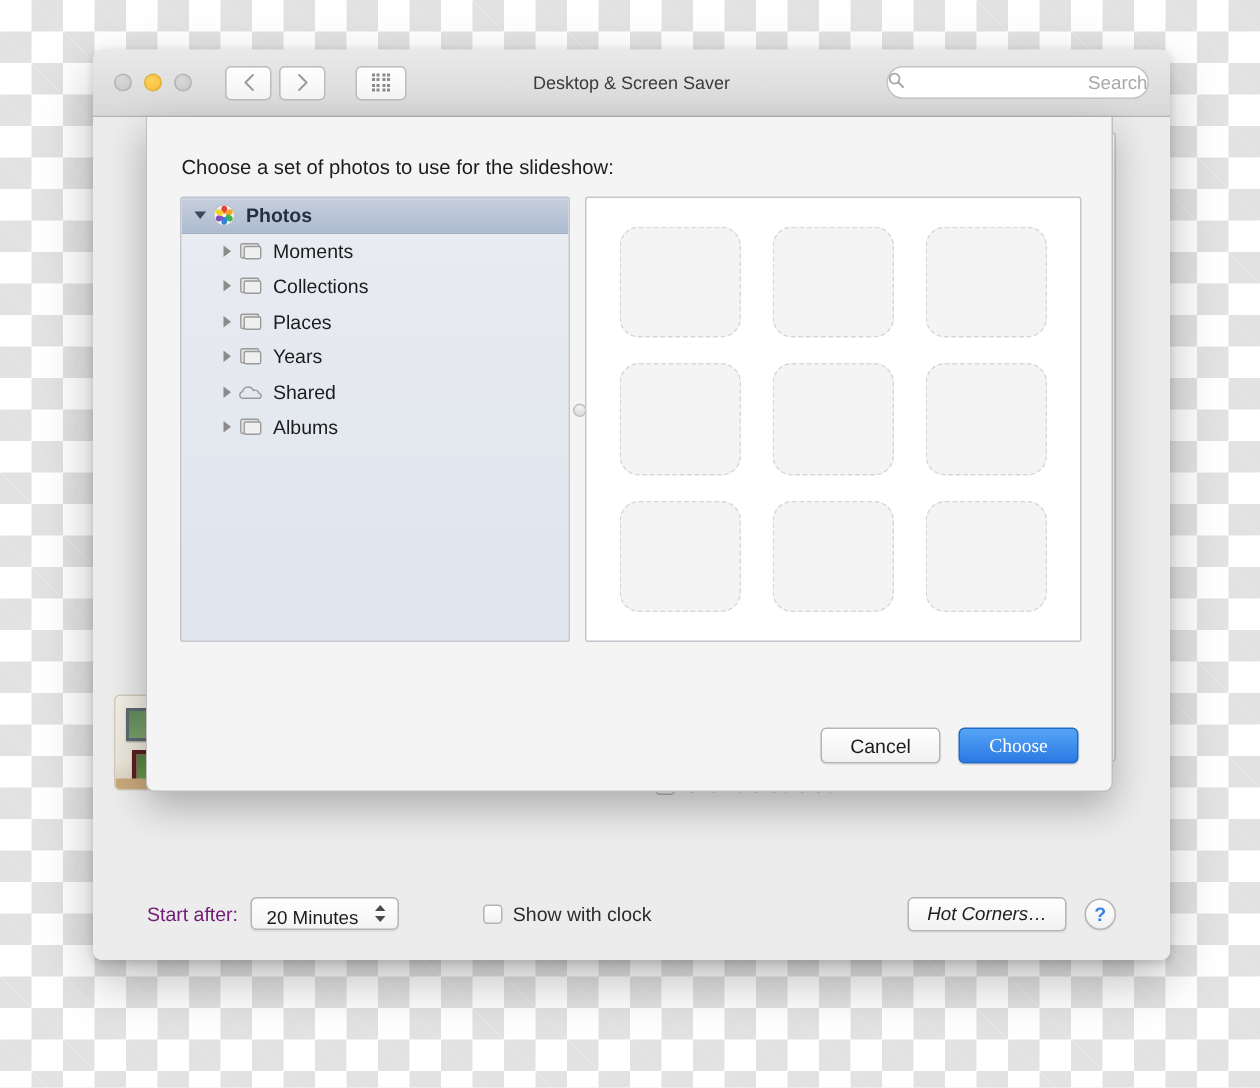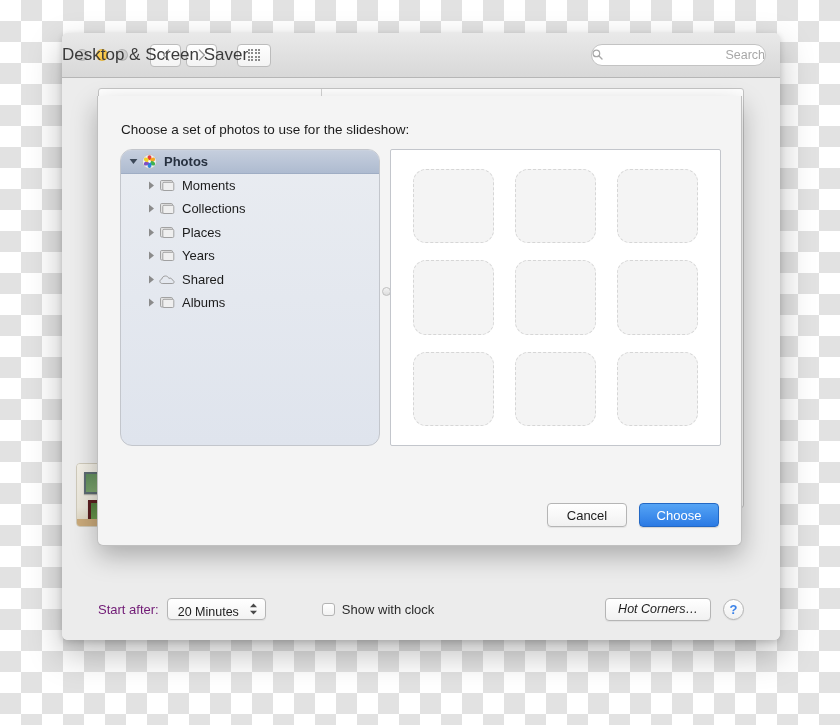--- a/index.html
+++ b/index.html
@@ -68,21 +68,22 @@
     box-shadow: 0 1px 0 rgba(255,255,255,0.8) inset;
   }
   .tbtn svg { display: block; }
   .grid-btn { width: 34px; margin-left: 15px; }
   .dotgrid { display: grid; grid-template-columns: repeat(4, 2px); gap: 1.6px; }
   .dotgrid i { width: 2px; height: 2px; background: #8a8a8a; display: block; }
 
   .win-title {
     position: absolute;
     left: 0; right: 0;
-    font-size: 17px;
+    text-align: center;
+    font-size: 12px;
     color: #3b3b3b;
     pointer-events: none;
   }
 
   .search-field {
     position: absolute;
     right: 14px;
     width: 175px; height: 22px;
     background: #fff;
     border: 1px solid #c3c3c3;
@@ -229,21 +230,21 @@
     border: 1px solid #b5b5b5;
     color: #3b82e8;
     font-size: 13px; font-weight: bold;
     display: flex; align-items: center; justify-content: center;
     box-shadow: 0 1px 1px rgba(0,0,0,0.06);
   }
 
   
   .sheet {
     position: absolute;
-    left: 35px; top: 18px;
+    left: 35px; top: 0;
     width: 645px; height: 450px;
     background: #f4f4f4;
     border: 1px solid #c0c0c0;
     border-top: none;
     border-radius: 0 0 6px 6px;
     box-shadow: 0 10px 26px rgba(0,0,0,0.28);
     z-index: 10;
   }
   .sheet-title {
     position: absolute;
@@ -252,21 +253,21 @@
     color: #1c1c1c;
   }
 
   
   .source-list {
     position: absolute;
     left: 22px; top: 53px;
     width: 260px; height: 297px;
     background: linear-gradient(to bottom, #e9ecf1 0%, #dfe4ed 100%);
     border: 1px solid #c3c6cc;
-    border-radius: 12px;
+    border-radius: 2px;
     overflow: hidden;
   }
   .tree-row {
     height: 23.5px;
     display: flex; align-items: center;
     padding-left: 6px;
     font-size: 13px;
     color: #1c1c1c;
   }
   .tree-row.selected {
@@ -329,20 +330,21 @@
     border: 1px solid #b5b5b5;
     background: linear-gradient(to bottom,#ffffff,#f1f1f1);
     color: #1c1c1c;
     box-shadow: 0 1px 1px rgba(0,0,0,0.07);
   }
   .sbtn.default {
     background: linear-gradient(to bottom,#55a4f5 0%, #2b7ae4 100%);
     border-color: #2368c4;
     color: #ffffff;
     box-shadow: 0 1px 1px rgba(0,0,0,0.14);
+    font-family: Liberation Serif, serif;
   }
 </style>
 </head>
 <body>
 
 <div class="prefs-window">
 
   <div class="toolbar">
 
     <div class="traffic">

